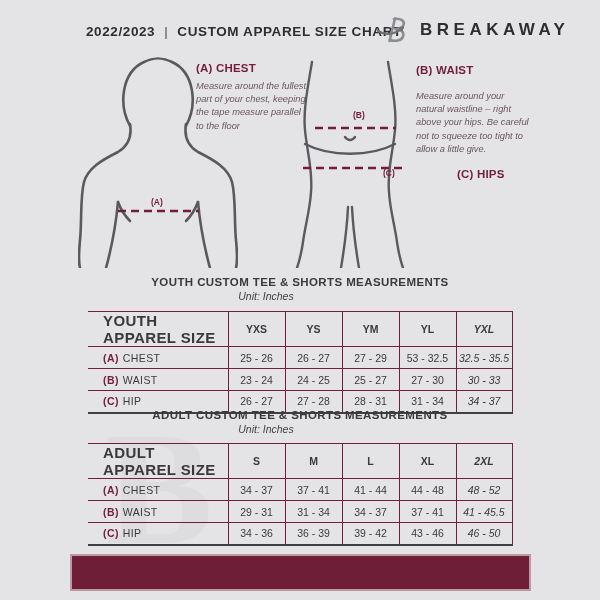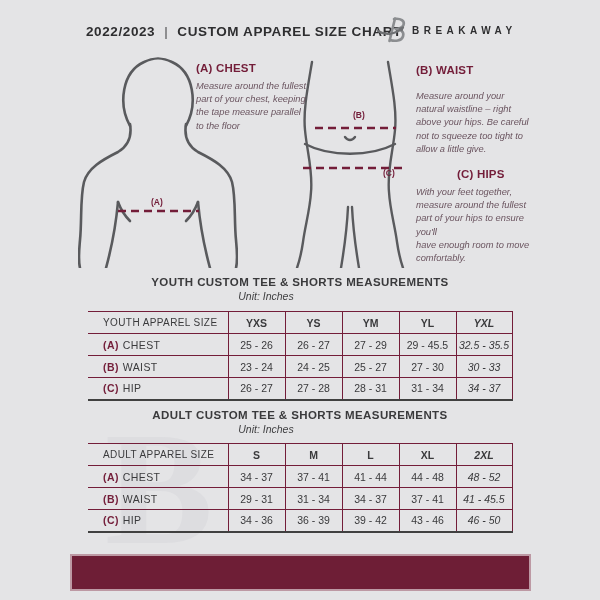--- a/index.html
+++ b/index.html
@@ -22,21 +22,21 @@
 
   
   .header-title {
     position:absolute; left:86px; top:24px; z-index:2;
     font-size:13.5px; font-weight:bold; letter-spacing:0.6px; color:#2E2E30;
     white-space:nowrap;
   }
   .header-title .pipe { margin:0 9px; font-weight:normal; color:#4A4A4C; }
   .brand { position:absolute; left:376px; top:16px; z-index:2; display:flex; align-items:center; }
   .brand-name {
-    font-size:10px; font-weight:bold; letter-spacing:4.5px; color:#2E2E30; 
+    font-size:17px; font-weight:bold; letter-spacing:4.5px; color:#2E2E30; margin-left:8px;
   }
 
   
   .fig { position:absolute; z-index:1; }
   .diagram-label {
     position:absolute; z-index:2; font-size:8.5px; font-weight:bold; color:#731D39;
   }
 
   
   .instr-heading {
@@ -63,21 +63,21 @@
     position:absolute; left:88px; width:424px; z-index:2;
     border-collapse:collapse; table-layout:fixed;
     font-size:10.5px; color:#3A3A3C; background:transparent;
   }
   table.size-table td { height:22px; border-top:1px solid #731D39; }
   table.size-table tr:last-child td { border-bottom:2px solid #404040;margin-top:36px; }
   td.val { border-left:1px solid #731D39; text-align:center; }
   td.val:last-child { border-right:1px solid #731D39;font-style:italic; }
   td.lbl { text-align:left; padding-left:15px; letter-spacing:0.4px; }
   tr.hdr td { font-weight:bold; }
-  tr.hdr td.lbl { font-weight:normal; font-size:10px;margin-top:16px; }
+  tr.hdr td.lbl { font-weight:bold; font-size:15px;margin-top:16px; }
   .prefix { color:#731D39; font-weight:bold; margin-right:4px; }
 
   
   .footer-bar {
     position:absolute; left:70px; top:554px; width:461px; height:37px; z-index:2;
     background:#6E1E36; border:2px solid rgba(255,255,255,0.55);
   }
 </style>
 </head>
 <body>
@@ -131,22 +131,20 @@
   <span class="diagram-label" style="left:353px; top:110px;">(B)</span>
   <span class="diagram-label" style="left:383px; top:168px;">(C)</span>
 
   <div class="instr-heading" style="left:196px; top:62px;">(A) CHEST</div>
   <div class="instr-body" style="left:196px; top:80px; width:114px;">Measure around the fullest part of your chest, keeping the tape measure parallel to the floor</div>
 
   <div class="instr-heading" style="left:416px; top:64px;">(B) WAIST</div>
   <div class="instr-body" style="left:416px; top:90px; width:114px;">Measure around your natural waistline – right above your hips. Be careful not to squeeze too tight to allow a little give.</div>
 
   <div class="instr-heading" style="left:416px; top:168px;padding-left:41px;">(C) HIPS</div>
-  <div class="instr-body" style="left:416px; top:186px; width:120px;">With your feet together, measure around the fullest part of your hips to ensure you'll
-have enough room to move comfortably.</div>
 
   <div class="section-title" style="top:276px;">YOUTH CUSTOM TEE &amp; SHORTS MEASUREMENTS</div>
   <div class="section-unit" style="top:290px;">Unit: Inches</div>
 
   <table class="size-table" style="top:311px;">
     <colgroup>
         <col style="width:140px">
         <col style="width:57px">
         <col style="width:57px">
         <col style="width:57px">
@@ -160,21 +158,21 @@
       <td class="val">YS</td>
       <td class="val">YM</td>
       <td class="val">YL</td>
       <td class="val">YXL</td>
     </tr>
     <tr>
       <td class="lbl"><span class="prefix">(A)</span><span>CHEST</span></td>
       <td class="val">25 - 26</td>
       <td class="val">26 - 27</td>
       <td class="val">27 - 29</td>
-      <td class="val">29 - 45.5</td>
+      <td class="val">53 - 32.5</td>
       <td class="val">32.5 - 35.5</td>
     </tr>
     <tr>
       <td class="lbl"><span class="prefix">(B)</span><span>WAIST</span></td>
       <td class="val">23 - 24</td>
       <td class="val">24 - 25</td>
       <td class="val">25 - 27</td>
       <td class="val">27 - 30</td>
       <td class="val">30 - 33</td>
     </tr>

